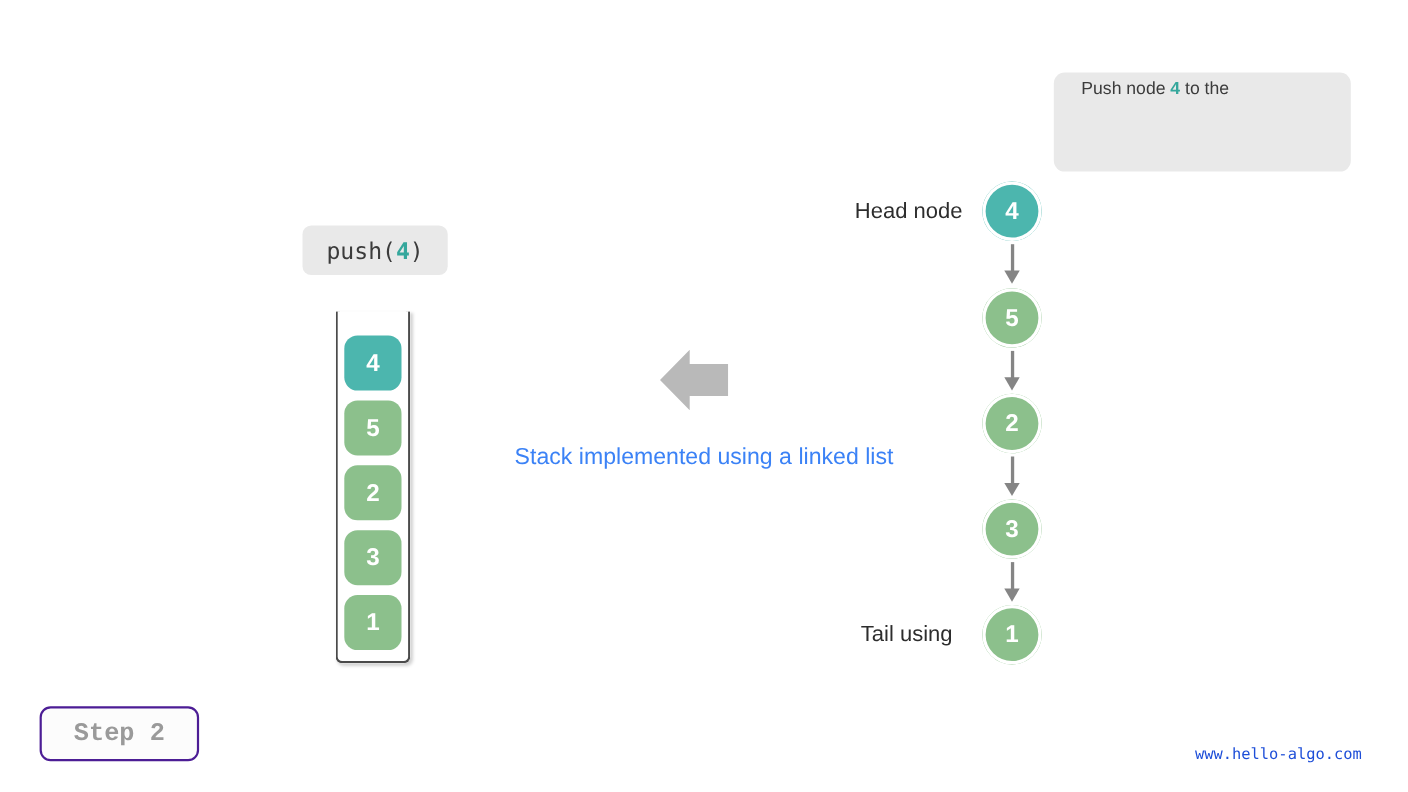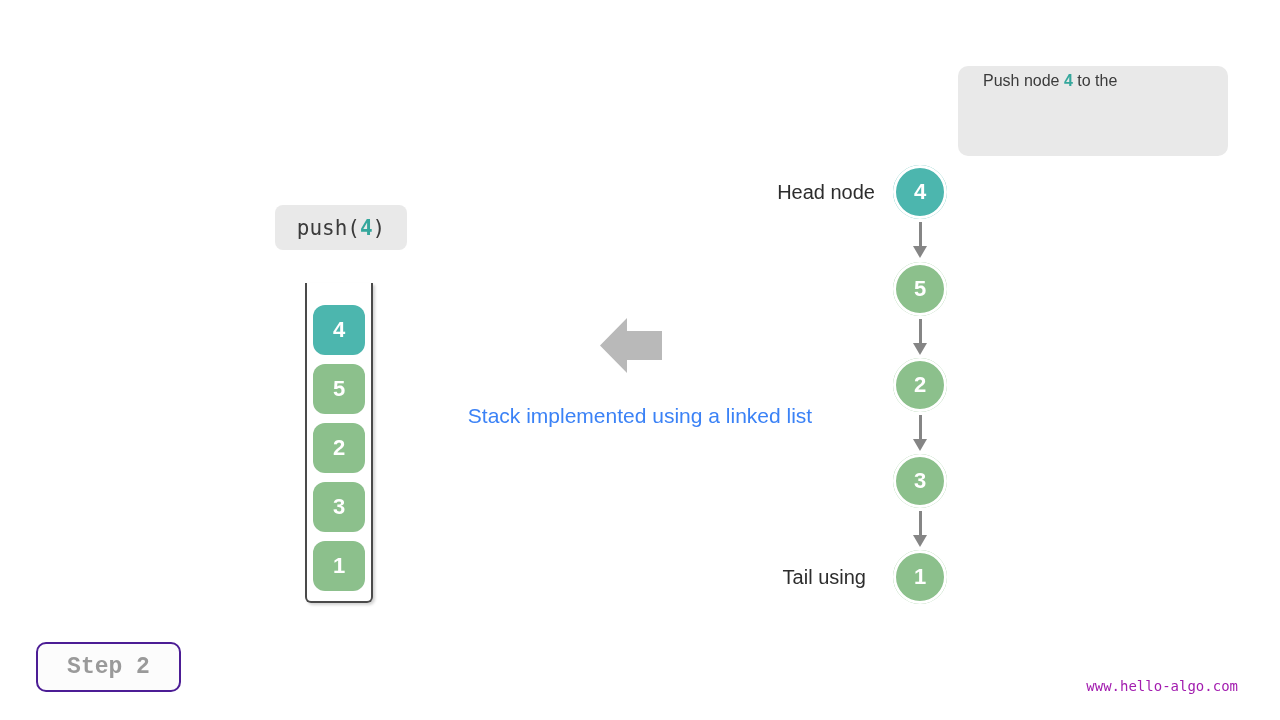--- a/index.html
+++ b/index.html
@@ -128,21 +128,21 @@
     font-size: 23px; font-weight: 700;
     color: #9a9a9a;
   }
 
   
   .watermark {
     position: absolute;
     right: 42px; top: 678px;
     font-family: "DejaVu Sans Mono", "Liberation Mono", monospace;
     font-size: 14px;
-    color: #a21caf;
+    color: #1d4ed8;
   }
 </style>
 </head>
 <body>
 
 <div class="hint-box">
   <div><span>Push node </span><span class="accent">4</span><span> to the</span></div>
 </div>
 
 <div class="code-box">

